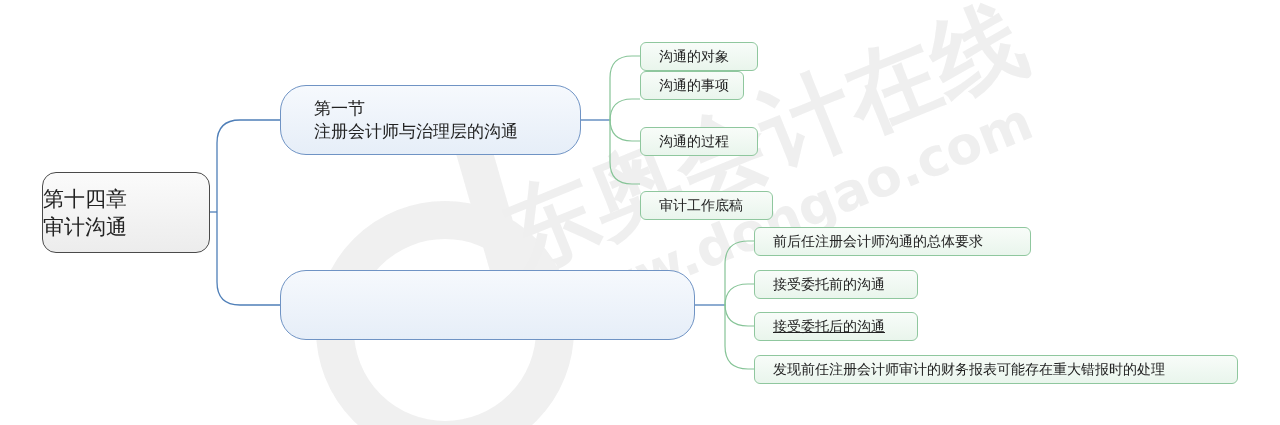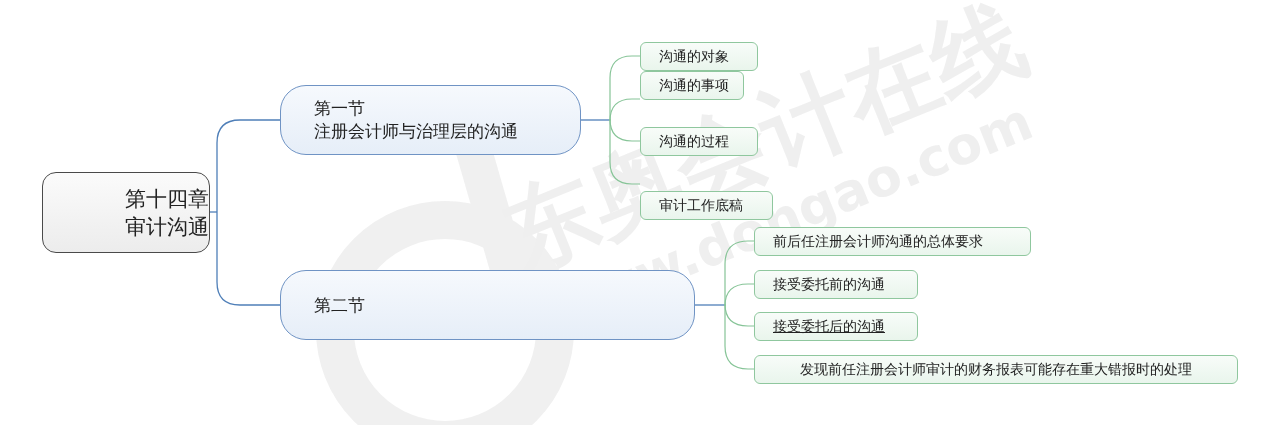--- a/index.html
+++ b/index.html
@@ -37,21 +37,21 @@
       display: flex;
       flex-direction: column;
       justify-content: center;
     }
     .root {
       left: 42px; top: 172px;
       width: 168px; height: 81px;
       border: 1.5px solid #4a4a4a;
       border-radius: 14px;
       background: linear-gradient(#fbfbfb, #ececec);
-      align-items: flex-end;
+      align-items: flex-start;
       font-size: 21px;
       line-height: 28px;
       color: #222;
       text-align: center;
     }
     .section {
       border: 1.5px solid #6f93c4;
       border-radius: 26px;
       background: linear-gradient(#f6f9fd, #e6eef8);
       padding-left: 33px;
@@ -113,21 +113,20 @@
     <span>第十四章</span>
     <span>审计沟通</span>
   </div>
 
   <div class="node section sec1">
     <span>第一节</span>
     <span>注册会计师与治理层的沟通</span>
   </div>
 
   <div class="node section sec2">
-    <span>第二节</span>
   </div>
 
   <div class="node leaf" style="left:640px; top:42px; width:118px;">
     <span>沟通的对象</span>
   </div>
   <div class="node leaf" style="left:640px; top:71px; width:104px;">
     <span>沟通的事项</span>
   </div>
   <div class="node leaf" style="left:640px; top:127px; width:118px;">
     <span>沟通的过程</span>
@@ -138,17 +137,17 @@
 
   <div class="node leaf" style="left:754px; top:227px; width:277px;">
     <span>前后任注册会计师沟通的总体要求</span>
   </div>
   <div class="node leaf" style="left:754px; top:270px; width:164px;">
     <span>接受委托前的沟通</span>
   </div>
   <div class="node leaf" style="left:754px; top:312px; width:164px;text-decoration:underline;">
     <span>接受委托后的沟通</span>
   </div>
-  <div class="node leaf" style="left:754px; top:355px; width:484px;text-align:center;">
+  <div class="node leaf" style="left:754px; top:355px; width:484px;">
     <span>发现前任注册会计师审计的财务报表可能存在重大错报时的处理</span>
   </div>
 
 </div>
 
 </body></html>

